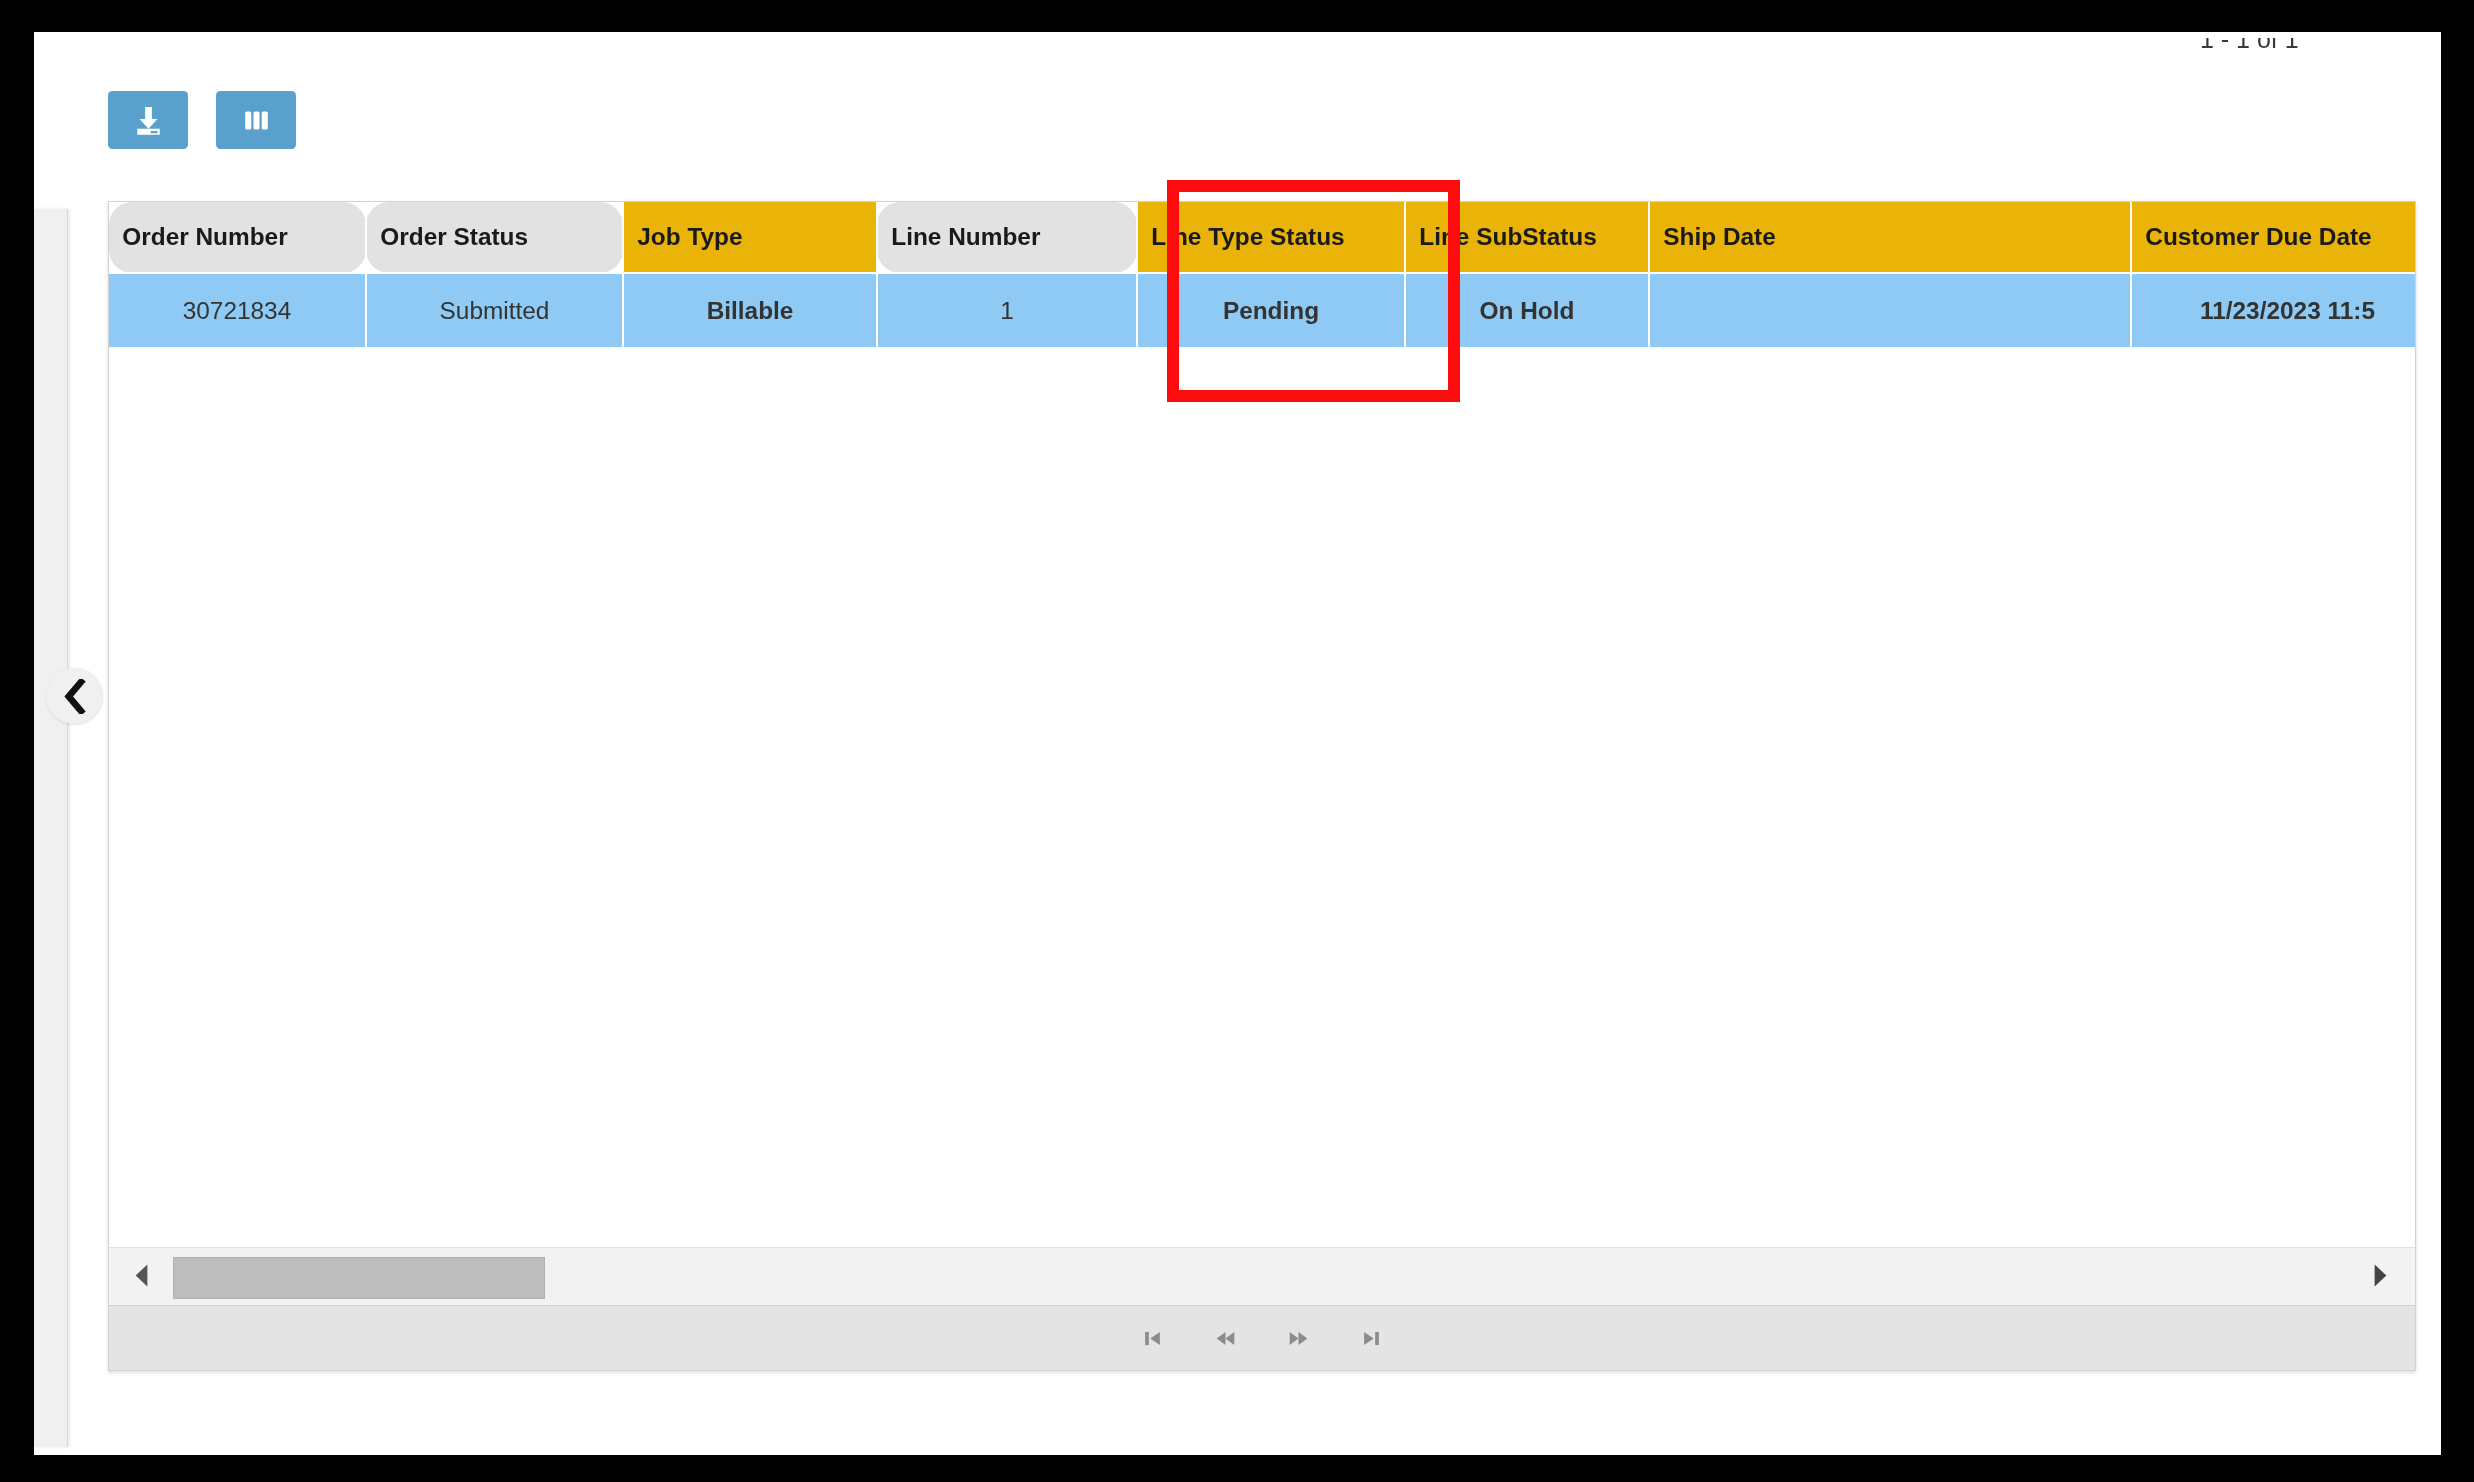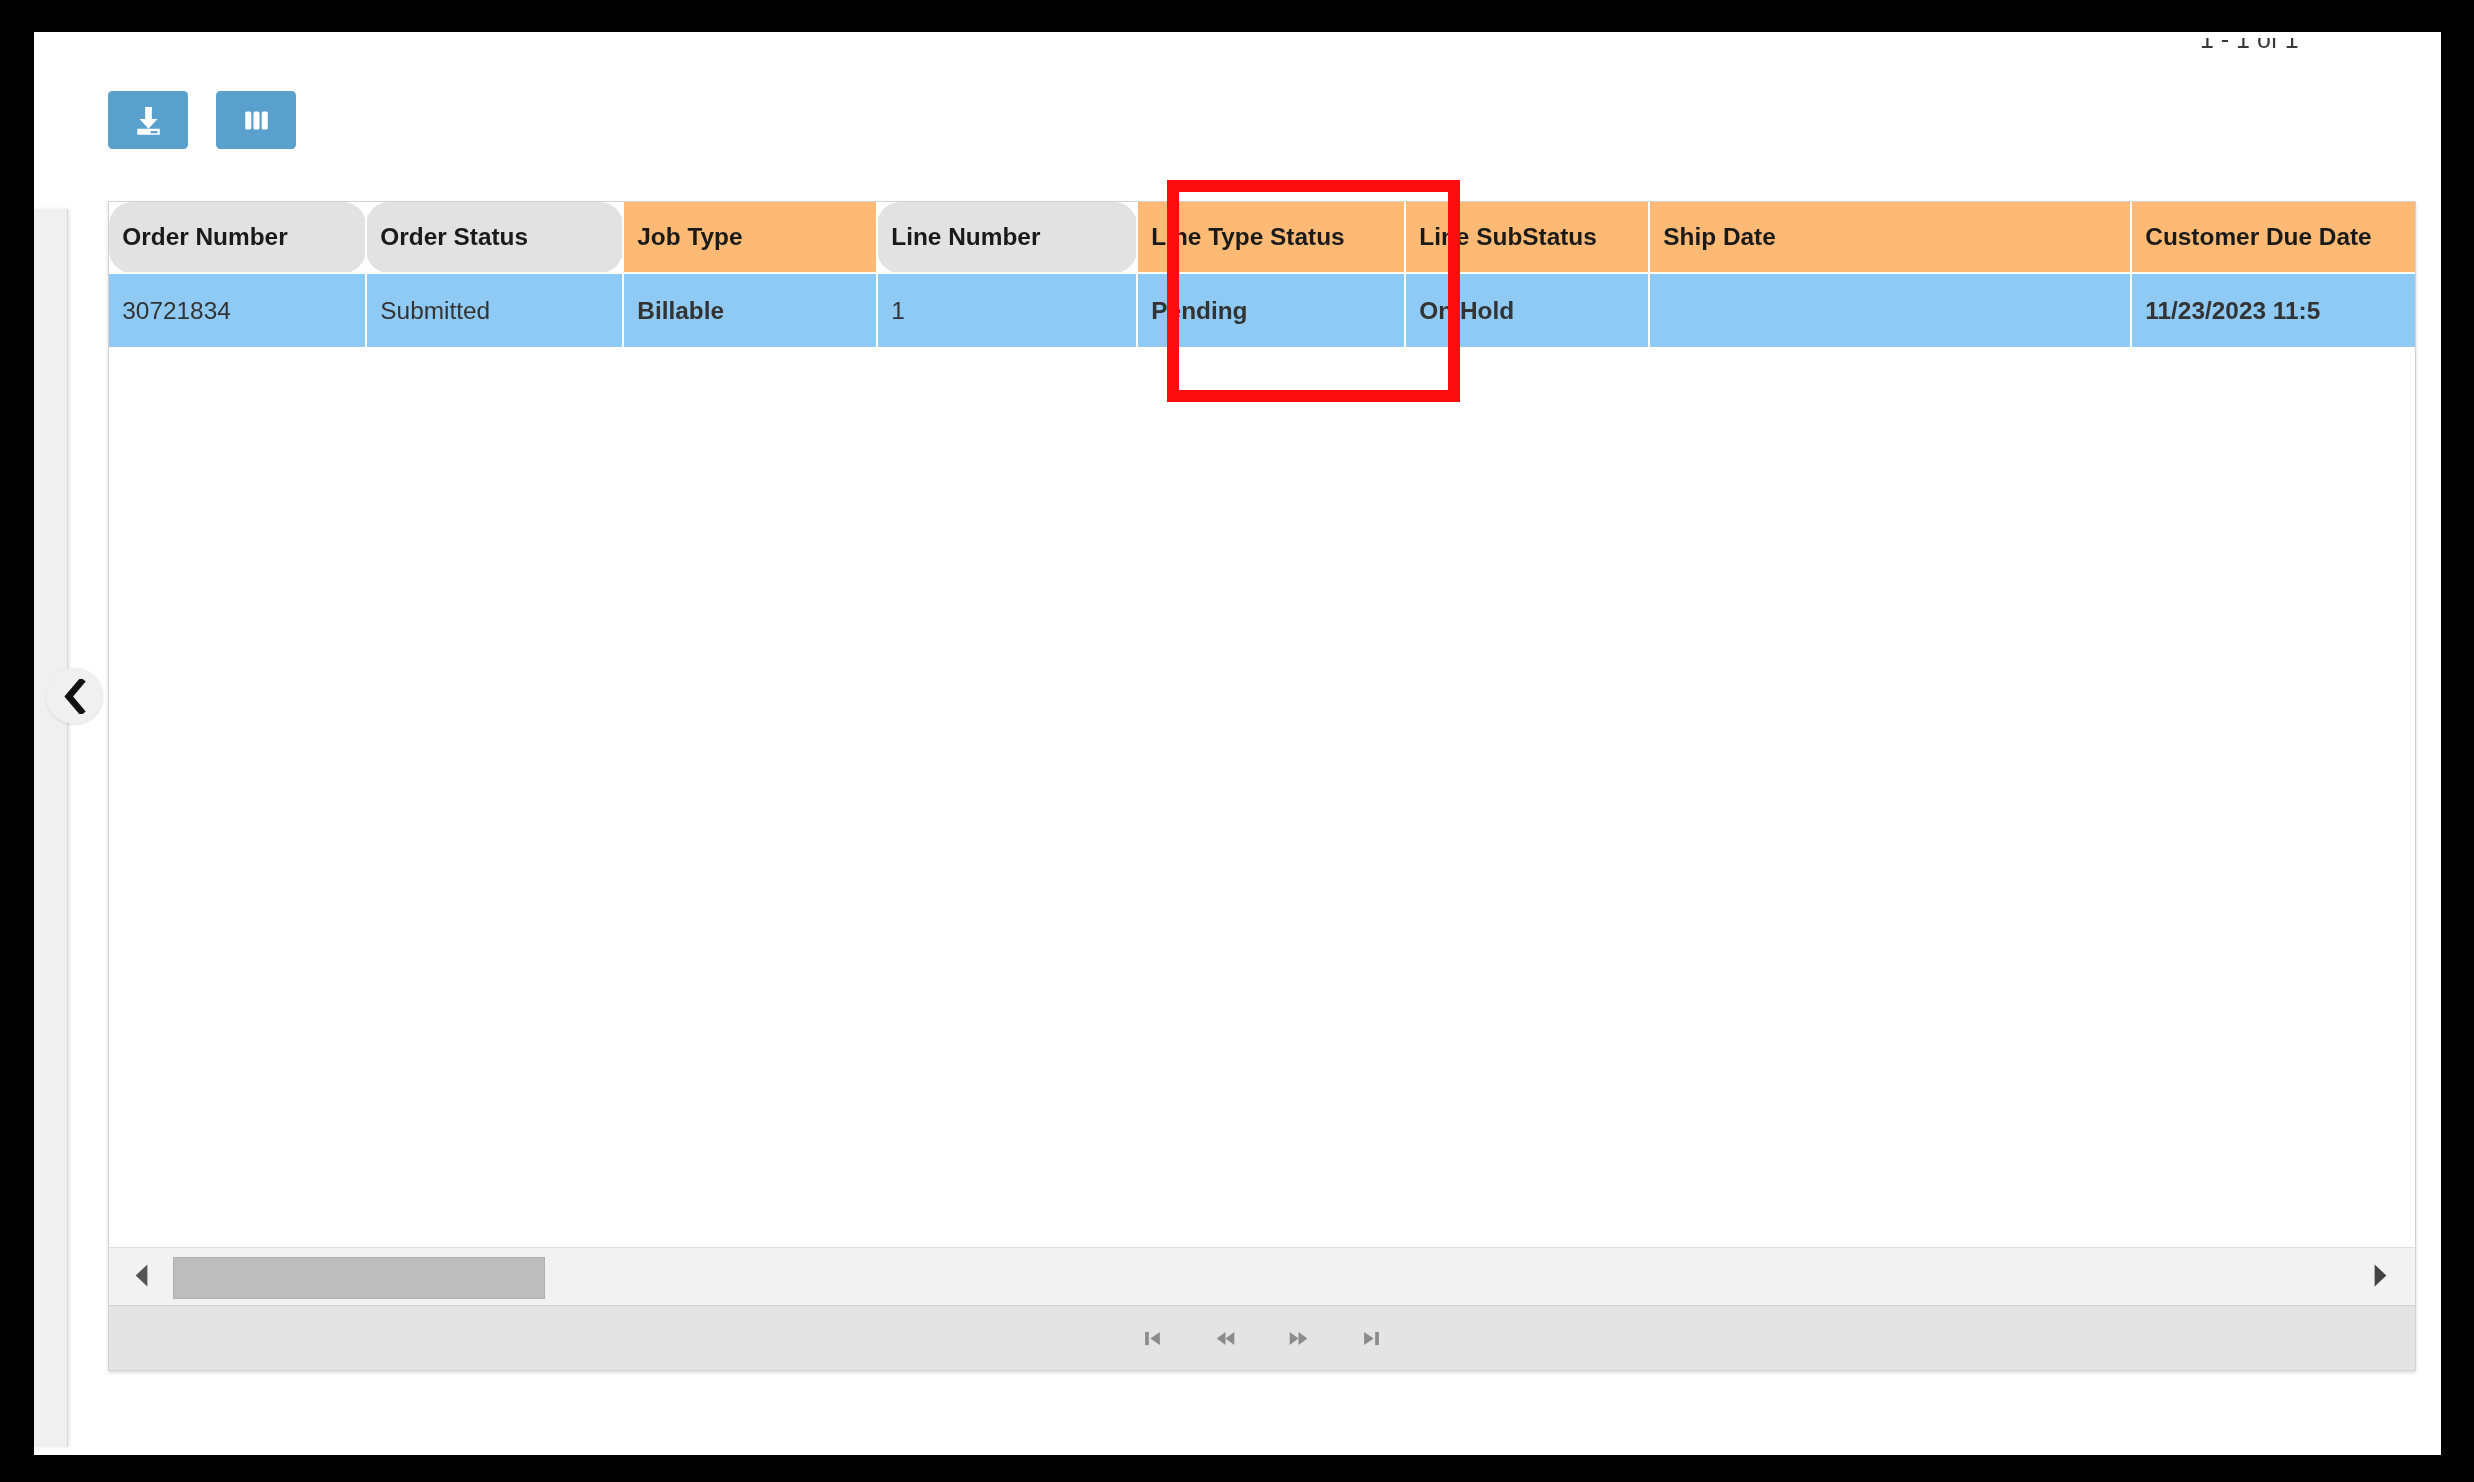--- a/index.html
+++ b/index.html
@@ -134,26 +134,26 @@
     color: #1a1a1a;
     border-right: 2.2px solid #ffffff;
     border-bottom: 2.2px solid #ffffff;
     overflow: hidden;
     white-space: nowrap;
     vertical-align: middle;
     box-sizing: border-box;
     cursor: pointer;
   }
   #grid-table th.hdr-light { background: #e2e2e2; border-radius: 23px; }
-  #grid-table th.hdr-dark  { background: #fdba74; }
+  #grid-table th.hdr-dark  { background: #eab308; }
 
   #grid-table td {
     height: 74px;
     padding: 0 13.3px;
-    text-align: left;
+    text-align: center;
     font-size: 24.4px;
     color: #333333;
     border-right: 2.2px solid #ffffff;
     overflow: hidden;
     white-space: nowrap;
     vertical-align: middle;
     box-sizing: border-box;
   }
   tr.row-selected td { background: #8ecaf3; }
   td.cell-link       { color: #2222ee; font-weight: normal; }

